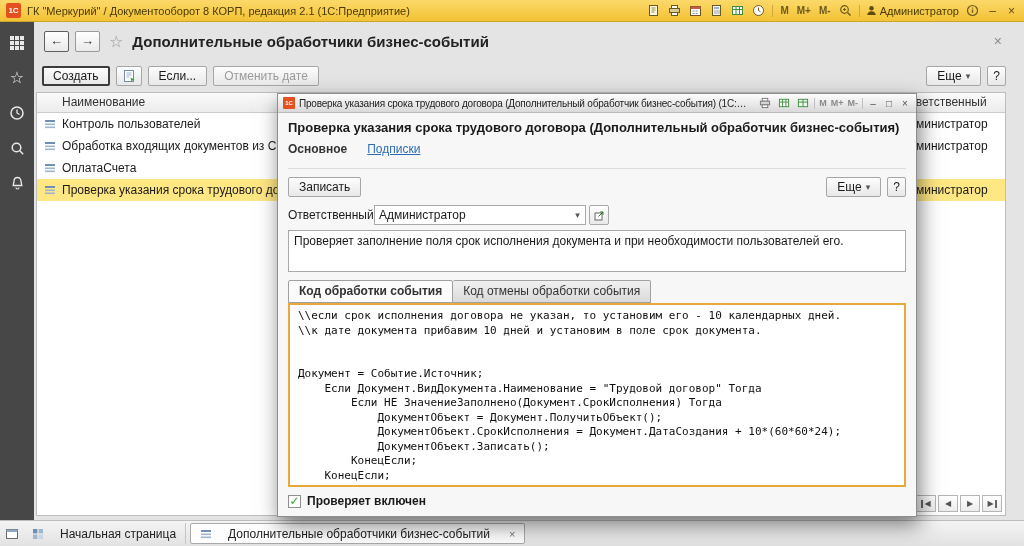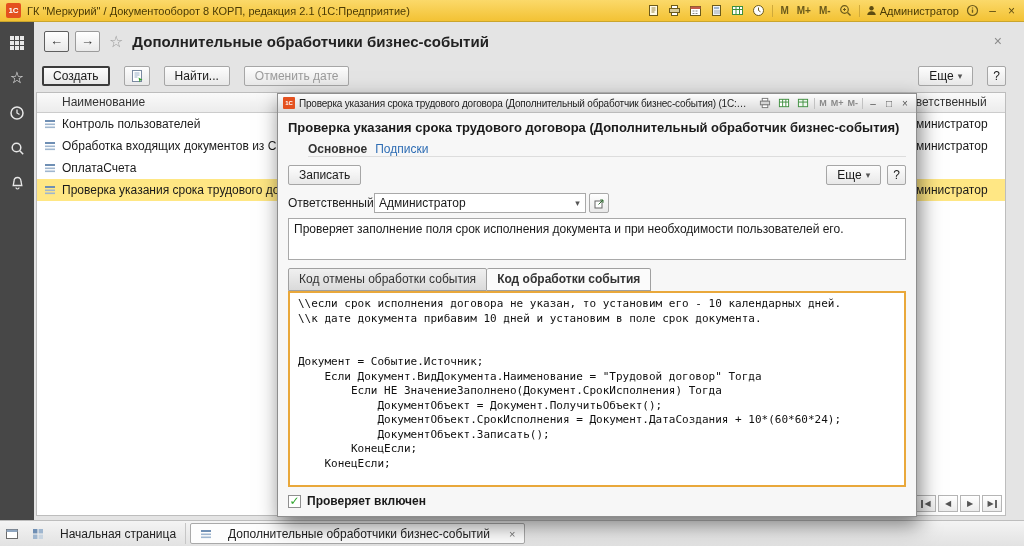--- a/index.html
+++ b/index.html
@@ -26,21 +26,21 @@
 
   
   .nav-header { height:38px; display:flex; align-items:center; gap:6px; padding:0 2px 0 8px; }
   .nav-btn { width:25px; height:21px; border:1px solid #9b9b9b; background:linear-gradient(#ffffff,#e9e9e9); border-radius:2px; font-size:13px; line-height:18px; text-align:center; color:#333; }
   .nav-btn.back { border-color:#5f5f5f; }
   .fav-star { font-size:16px; color:#999; margin:0 3px; }
   .page-title { font-size:15px; font-weight:bold; color:#222; flex:1; white-space:nowrap; overflow:hidden; }
   .form-close { font-size:14px; color:#8a8a8a; padding:0 2px; }
 
   
-  .cmd-bar { height:32px; display:flex; align-items:center; gap:14px; padding-left:6px;justify-content:flex-end; }
+  .cmd-bar { height:32px; display:flex; align-items:center; gap:6px; padding-left:6px;justify-content:flex-end; }
   .btn { border:1px solid #a6a6a6; background:linear-gradient(#fdfdfd,#e8e8e8); border-radius:2px; padding:2px 10px; font-size:12px; color:#1a1a1a; font-family:inherit; display:inline-flex; align-items:center; gap:4px; }
   .btn.default { border:2px solid #3c3c3c; padding:1px 9px; }
   .btn.disabled { color:#9b9b9b; }
   .btn .dd { font-size:9px; color:#555; }
   .icon-btn { padding:2px 5px; }
   .spacer { flex:1; }
 
   
   .list { flex:1; background:#fff; border:1px solid #bdbdbd; margin-bottom:4px; position:relative; display:flex; flex-direction:column; overflow:hidden; }
   .list-head { height:20px; background:linear-gradient(#fafafa,#ececec); border-bottom:1px solid #ccc; display:flex; font-size:12px; color:#333; flex:0 0 auto; }
@@ -66,23 +66,23 @@
   .dlg-titlebar { height:19px; background:linear-gradient(#fdfdfd,#d9d9d9); border-bottom:1px solid #bbb; display:flex; align-items:center; gap:4px; padding:0 5px; flex:0 0 auto; }
   .dlg-logo { width:12px; height:12px; background:#e4511f; color:#fff; font-size:6px; font-weight:bold; display:flex; align-items:center; justify-content:center; border-radius:1px; flex:0 0 auto; }
   .dlg-title { font-size:10px; letter-spacing:-0.2px; color:#222; white-space:nowrap; overflow:hidden; text-overflow:ellipsis; flex:1; }
   .dlg-icons { display:flex; align-items:center; gap:4px; flex:0 0 auto; }
   .dlg-m { font-size:9px; color:#8a8a8a; font-weight:bold; }
   .win-glyph { font-size:10px; color:#555; width:12px; text-align:center; }
   .dlg-sep { width:1px; height:11px; background:#c2c2c2; }
 
   .dlg-body { flex:1; padding:4px 10px 8px; display:flex; flex-direction:column; background:#f7f7f7; min-height:0; }
   .dlg-heading { font-size:13px; font-weight:bold; margin:3px 0 7px; white-space:nowrap; overflow:hidden; }
-  .dlg-nav { display:flex; gap:8px; padding-bottom:0; border-bottom:1px solid #ddd; font-size:12px;margin-left:20px; }
+  .dlg-nav { display:flex; gap:20px; padding-bottom:12px; border-bottom:1px solid #ddd; font-size:12px; }
   .dlg-nav .current { color:#333; font-weight:bold; }
-  .dlg-nav .link { color:var(--link,#2e6db4); }
+  .dlg-nav .link { color:var(--link,#2e6db4); text-decoration:underline; }
   .dlg-btns { display:flex; gap:6px; align-items:center; margin:8px 0; }
   .btn.primary { background:linear-gradient(#ffe896,var(--accent,#ffd54a)); border:1px solid #c9a43d; font-weight:bold; }
   .fld { display:flex; align-items:center; margin-bottom:5px; }
   .fld label { width:86px; font-size:12px; color:#1a1a1a; flex:0 0 auto; }
   .input { height:20px; background:#fff; border:1px solid #a9a9a9; display:flex; align-items:center; padding:0 4px; overflow:hidden; white-space:nowrap; }
   .input.name { flex:1; }
   .combo { width:212px; height:20px; background:#fff; border:1px solid #a9a9a9; display:flex; align-items:center; }
   .combo .val { flex:1; padding:0 4px; white-space:nowrap; overflow:hidden; }
   .combo .dd { width:15px; text-align:center; color:#555; font-size:9px; }
   .open-btn { width:20px; height:20px; margin-left:3px; border:1px solid #a9a9a9; background:linear-gradient(#fff,#e9e9e9); display:flex; align-items:center; justify-content:center; border-radius:2px; }
@@ -224,21 +224,21 @@
 
       <div class="cmd-bar">
         <button class="btn default">Создать</button>
         <button class="btn icon-btn">
             <svg width="14" height="14" viewBox="0 0 14 14">
               <rect x="2.5" y="1.5" width="9" height="11" fill="#fff" stroke="#7a8aa0"></rect>
               <path d="M4.5 4h5M4.5 6h5M4.5 8h3" stroke="#9ab0c8" stroke-width="1" fill="none"></path>
               <path d="M8.5 8.5l4 2.3-2.2.6-.6 2.2z" fill="#2f9e2f"></path>
             </svg>
           </button>
-        <button class="btn">Найти...</button>
+        <button class="btn">Если...</button>
         <button class="btn disabled">Отменить дате</button>
         <span class="spacer"></span>
         <button class="btn">
             <span>Еще</span>
             <span class="dd">▾</span>
           </button>
         <button class="btn icon-btn">?</button>
       </div>
 
       <div class="list">
@@ -403,22 +403,22 @@
             <svg width="11" height="11" viewBox="0 0 11 11">
               <rect x="1" y="3" width="7" height="7" fill="#fff" stroke="#666"></rect>
               <path d="M4.5 6.5L9 2M6.2 2H9v2.8" stroke="#2f6e2f" fill="none"></path>
             </svg>
           </button>
       </div>
 
       <div class="desc"><span>Проверяет заполнение поля срок исполнения документа и при необходимости пользователей его.</span></div>
 
       <div class="code-tabs">
+        <span class="ctab active">Код обработки события</span>
         <span class="ctab">Код отмены обработки события</span>
-        <span class="ctab active">Код обработки события</span>
       </div>
 
       <pre class="code">\\если срок исполнения договора не указан, то установим его - 10 календарных дней.
 \\к дате документа прибавим 10 дней и установим в поле срок документа.
 
 
 Документ = Событие.Источник;
     Если Документ.ВидДокумента.Наименование = "Трудовой договор" Тогда
         Если НЕ ЗначениеЗаполнено(Документ.СрокИсполнения) Тогда
             ДокументОбъект = Документ.ПолучитьОбъект();

